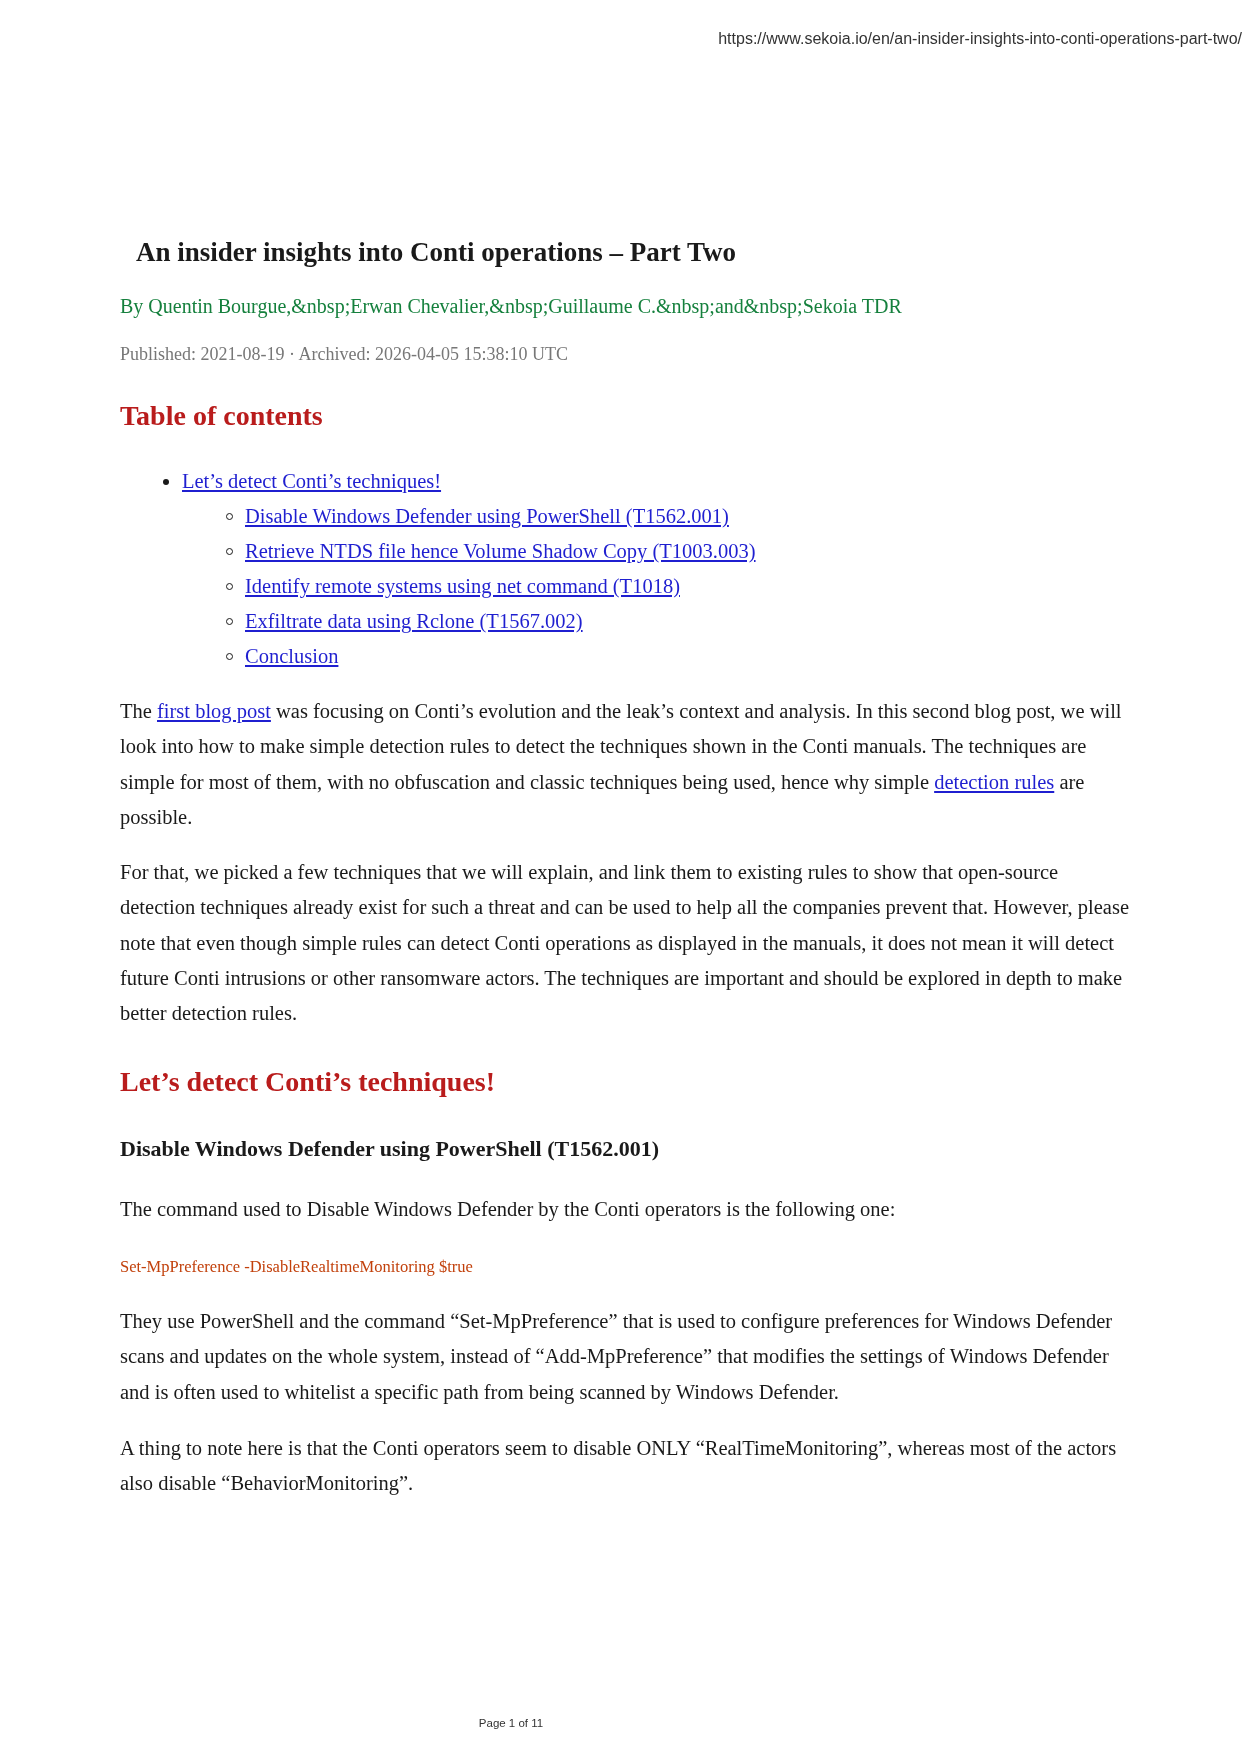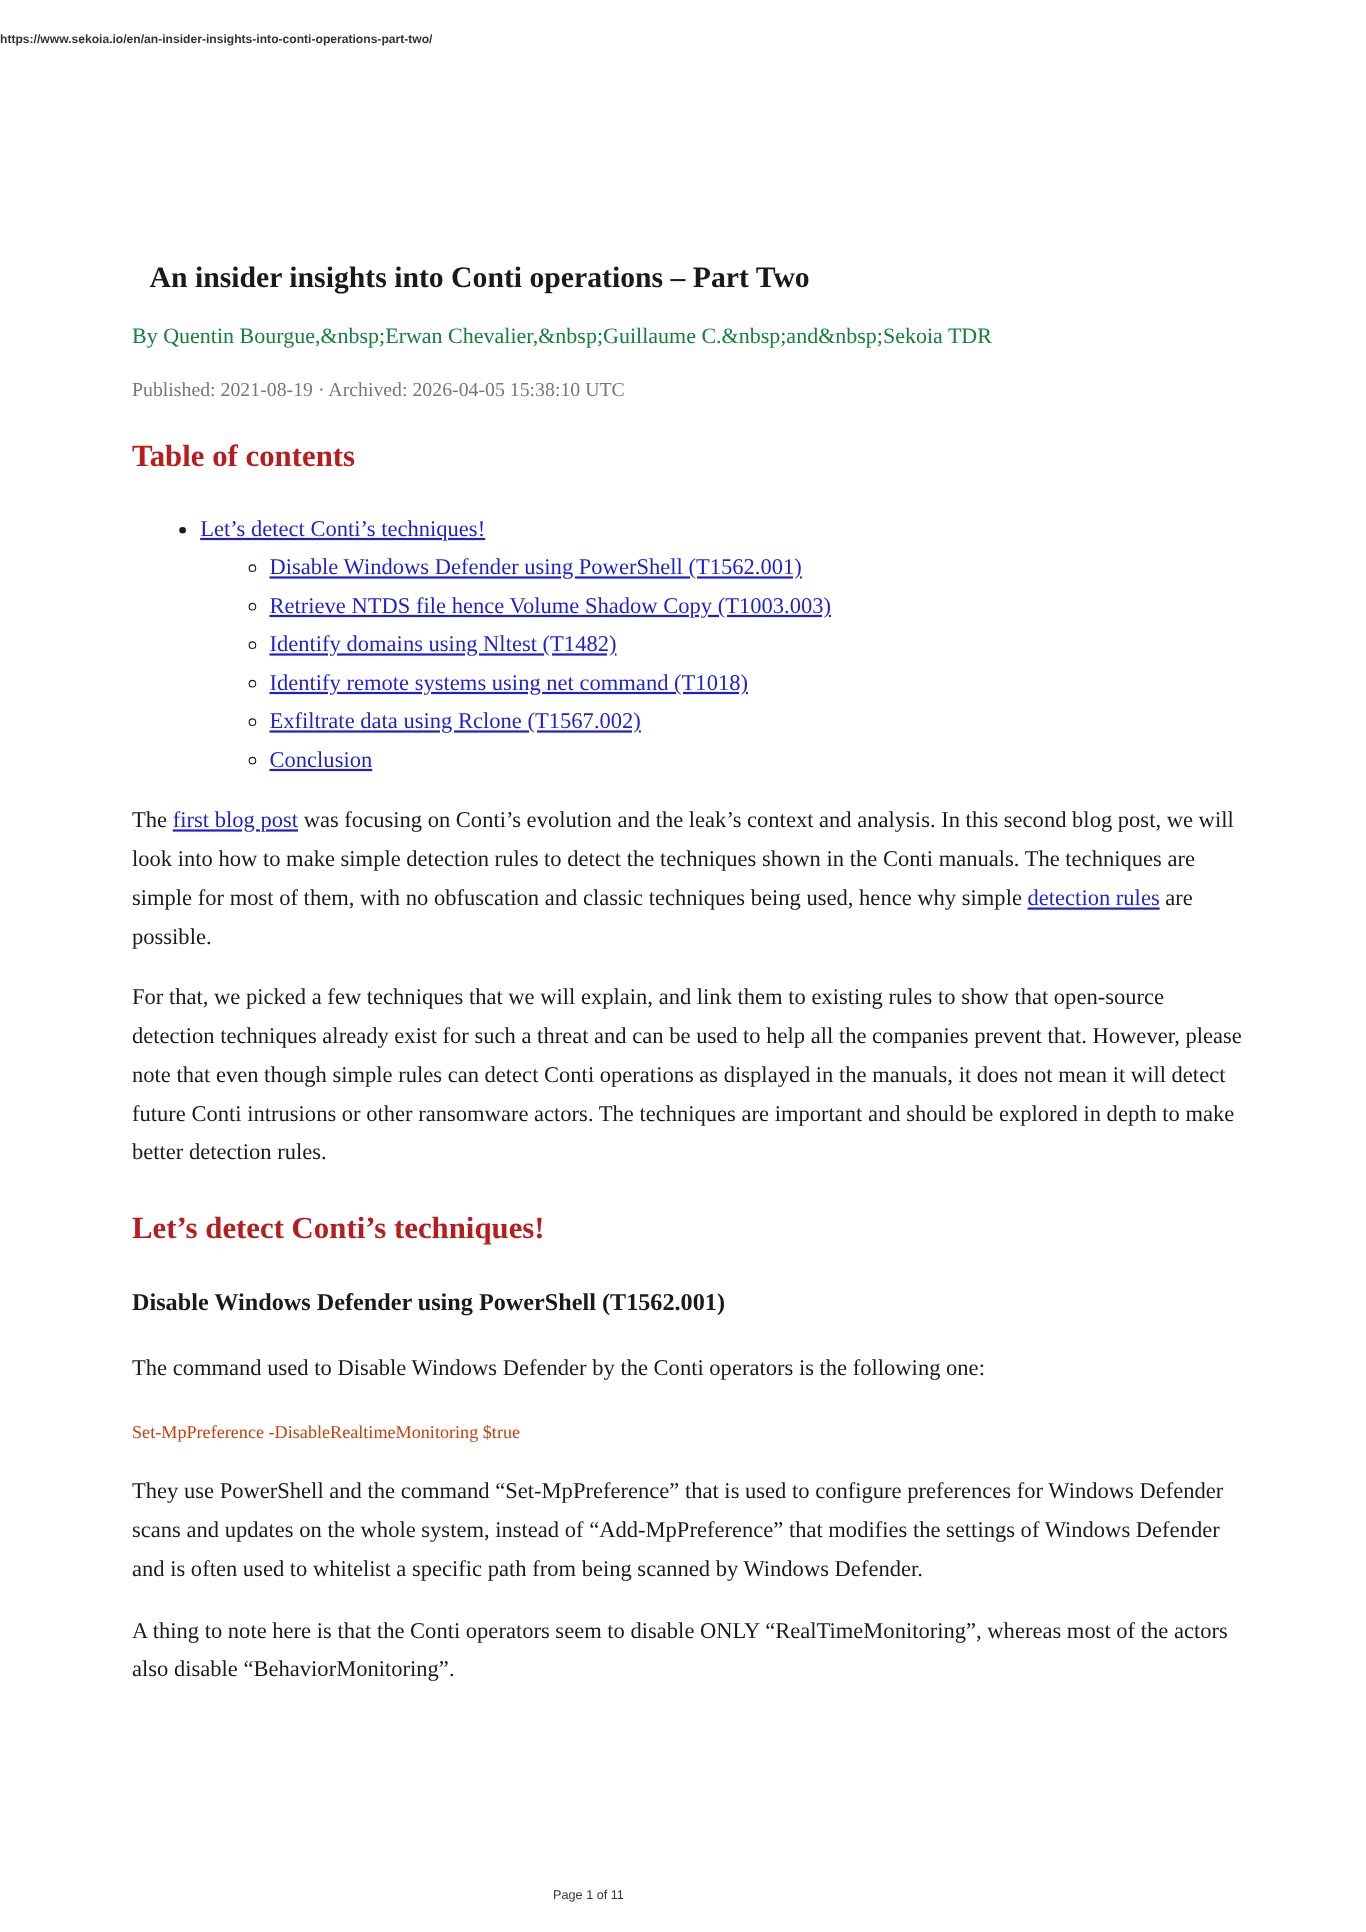--- a/index.html
+++ b/index.html
@@ -1,23 +1,23 @@
 <!DOCTYPE html>
 <html><head>
 <meta charset="utf-8">
 <style>
   html, body { margin: 0; padding: 0; background: #ffffff; }
   body { width: 1242px; height: 1756px; position: relative; overflow: hidden; }
   .url-header {
-    position: absolute; top: 30px; left: 0; width: 1242px; text-align: left;
-    font-family: "Liberation Sans", sans-serif; font-size: 11px; color: #333; font-weight: bold;
+    position: absolute; top: 30px; left: 0; width: 1242px; text-align: right;
+    font-family: "Liberation Sans", sans-serif; font-size: 16px; color: #333;
   }
   .page-footer {
     position: absolute; top: 1717px; left: 0; width: 1022px; text-align: center;
-    font-family: "Liberation Sans", sans-serif; font-size: 11.5px; color: #333; padding-left: 24px;
+    font-family: "Liberation Sans", sans-serif; font-size: 11.5px; color: #333;
   }
   .content {
     position: absolute; left: 120px; top: 212px; width: 1010px;
     font-family: "Liberation Serif", serif; color: #1a1a1a;
   }
   h1 {
     font-size: 27px; font-weight: bold; margin: 16px; line-height: 48px; color: #1a1a1a;
   }
   .byline {
     margin-top: 6px; font-size: 20px; color: #15803d; line-height: 28px;
@@ -69,21 +69,20 @@
   <div class="byline">By Quentin Bourgue,&amp;nbsp;Erwan Chevalier,&amp;nbsp;Guillaume C.&amp;nbsp;and&amp;nbsp;Sekoia TDR</div>
   <div class="meta">Published: 2021-08-19 · Archived: 2026-04-05 15:38:10 UTC</div>
 
   <h2 class="toc-title">Table of contents</h2>
   <ul class="toc">
     <li>
       <a href="#">Let’s detect Conti’s techniques!</a>
       <ul>
         <li><a href="#">Disable Windows Defender using PowerShell (T1562.001)</a></li>
         <li><a href="#">Retrieve NTDS file hence Volume Shadow Copy (T1003.003)</a></li>
-        <li><a href="#">Identify domains using Nltest (T1482)</a></li>
         <li><a href="#">Identify remote systems using net command (T1018)</a></li>
         <li><a href="#">Exfiltrate data using Rclone (T1567.002)</a></li>
         <li><a href="#">Conclusion</a></li>
       </ul>
     </li>
   </ul>
 
   <p class="p1"><span>The </span><a href="#">first blog post</a><span> was focusing on Conti’s evolution and the leak’s context and analysis. In this second blog post, we will look into how to make simple detection rules to detect the techniques shown in the Conti manuals. The techniques are simple for most of them, with no obfuscation and classic techniques being used, hence why simple </span><a href="#">detection rules</a><span> are possible.</span></p>
 
   <p class="p2">For that, we picked a few techniques that we will explain, and link them to existing rules to show that open-source detection techniques already exist for such a threat and can be used to help all the companies prevent that. However, please note that even though simple rules can detect Conti operations as displayed in the manuals, it does not mean it will detect future Conti intrusions or other ransomware actors. The techniques are important and should be explored in depth to make better detection rules.</p>

